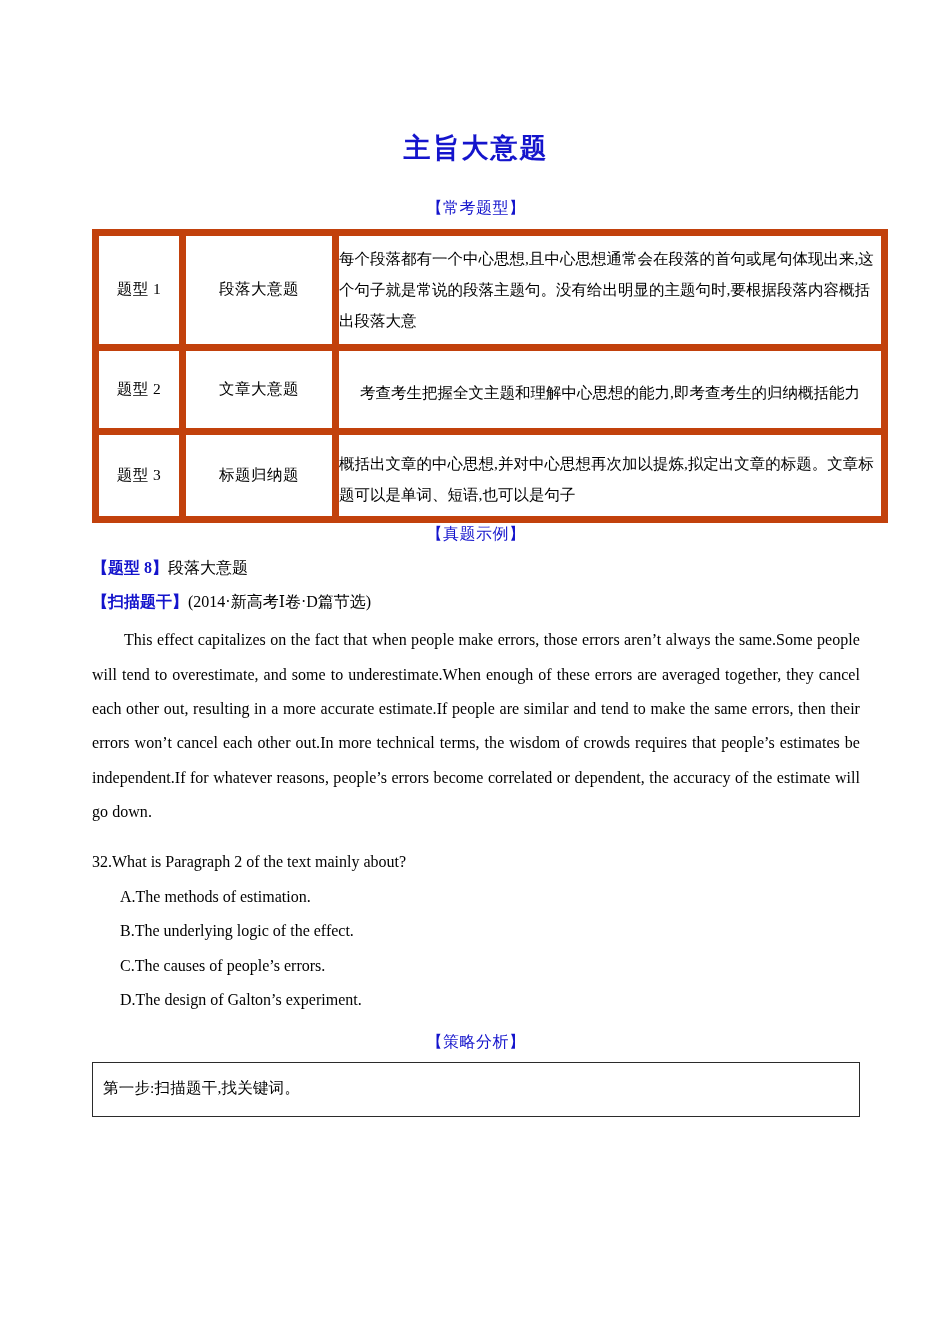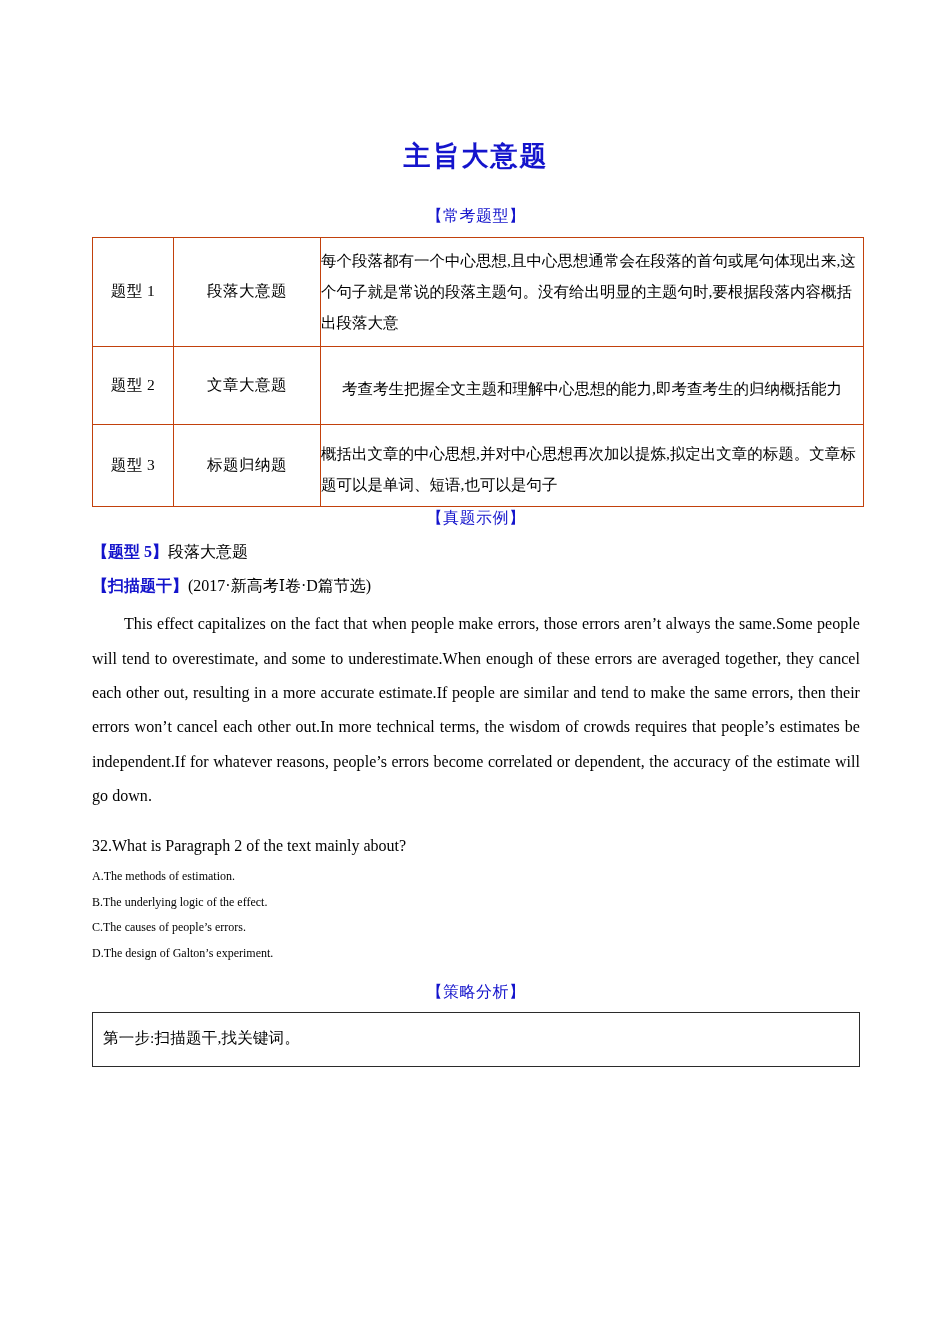--- a/index.html
+++ b/index.html
@@ -18,21 +18,21 @@
   .page {
     position: relative;
     width: 950px;
     height: 1344px;
     box-sizing: border-box;
     padding: 0;
   }
   .content {
     position: absolute;
     left: 92px;
-    top: 12px;
+    top: 4px;
     width: 768px;
   }
 
   
   .doc-title {
     text-align: center;
     color: #1414cc;
     font-weight: bold;
     font-size: 27px;
     letter-spacing: 2px;
@@ -53,21 +53,21 @@
   .sh-celue    { margin-top: 15px; margin-bottom: 9px; }
 
   
   table.type-table {
     border-collapse: collapse;
     width: 768px;
     table-layout: fixed;
     font-size: 15.5px;
   }
   table.type-table td {
-    border: 1px solid #c2410c;
+    border: 7px solid #c2410c;
     padding: 0;
     vertical-align: middle;
   }
   td.col-no {
     width: 80px;
     text-align: center;
     letter-spacing: 0.5px;
   }
   td.col-name {
     width: 146px;
@@ -110,22 +110,23 @@
     letter-spacing: 0.05px;
   }
 
   
   .qline {
     font-size: 16px;
     line-height: 2.15;
   }
   .qline.first { margin-top: 0; }
   .opt {
-    font-size: 12px;
+    font-size: 16px;
     line-height: 2.15;
+    margin-left: 28px;
   }
 
   
   .strategy-box {
     border: 1px solid #2b2b2b;
     width: 768px;
     box-sizing: border-box;
     padding: 9px 10px 12px 10px;
   }
   .strategy-box .sline {
@@ -160,25 +161,25 @@
           <td class="col-no">题型 3</td>
           <td class="col-name">标题归纳题</td>
           <td class="col-desc">概括出文章的中心思想,并对中心思想再次加以提炼,拟定出文章的标题。文章标题可以是单词、短语,也可以是句子</td>
         </tr>
       </tbody>
     </table>
 
     <div class="section-head sh-zhenti">【真题示例】</div>
 
     <div class="lab-line">
-      <span class="lab">【题型 5】</span><span class="lab-rest">段落大意题</span>
+      <span class="lab">【题型 8】</span><span class="lab-rest">段落大意题</span>
     </div>
 
     <div class="lab-line">
-      <span class="lab">【扫描题干】</span><span class="lab-rest">(2017·新高考Ⅰ卷·D篇节选)</span>
+      <span class="lab">【扫描题干】</span><span class="lab-rest">(2014·新高考Ⅰ卷·D篇节选)</span>
     </div>
 
     <p class="passage">This effect capitalizes on the fact that when people make errors, those errors aren’t always the same.Some people will tend to overestimate, and some to underestimate.When enough of these errors are averaged together, they cancel each other out, resulting in a more accurate estimate.If people are similar and tend to make the same errors, then their errors won’t cancel each other out.In more technical terms, the wisdom of crowds requires that people’s estimates be independent.If for whatever reasons, people’s errors become correlated or dependent, the accuracy of the estimate will go down.</p>
 
     <div class="qline first">32.What is Paragraph 2 of the text mainly about?</div>
 
     <div class="opt">A.The methods of estimation.</div>
     <div class="opt">B.The underlying logic of the effect.</div>
     <div class="opt">C.The causes of people’s errors.</div>
     <div class="opt">D.The design of Galton’s experiment.</div>

